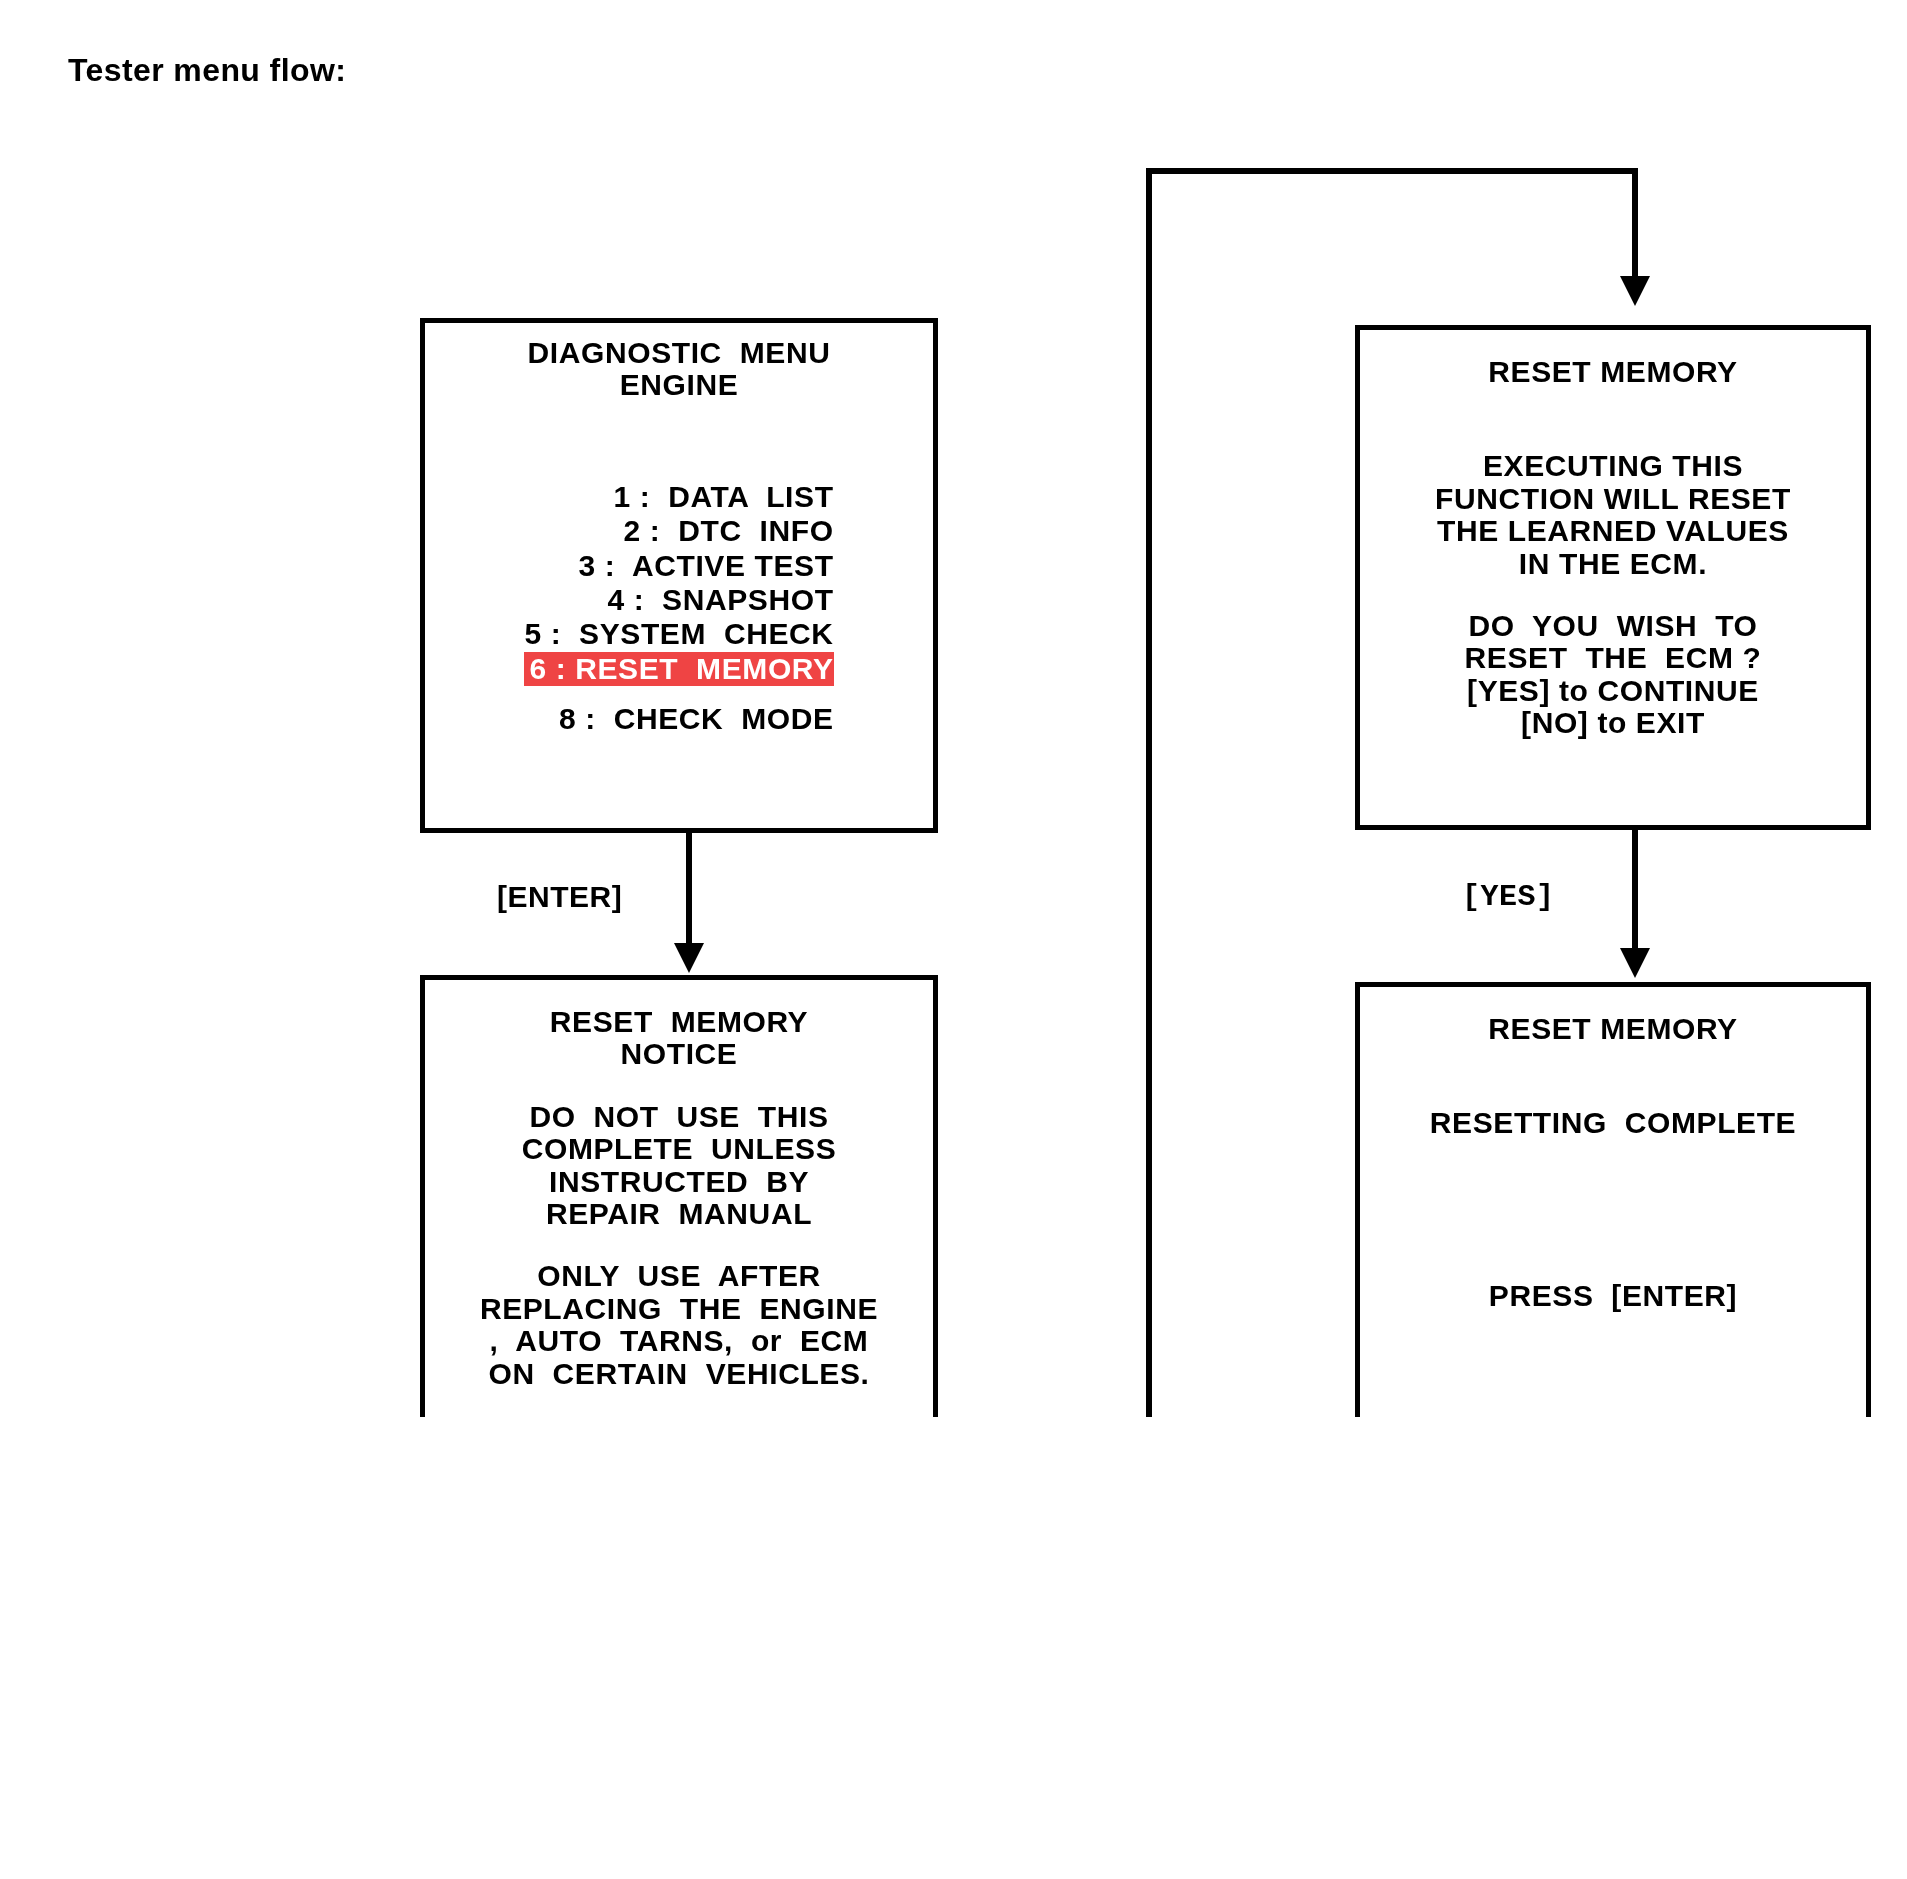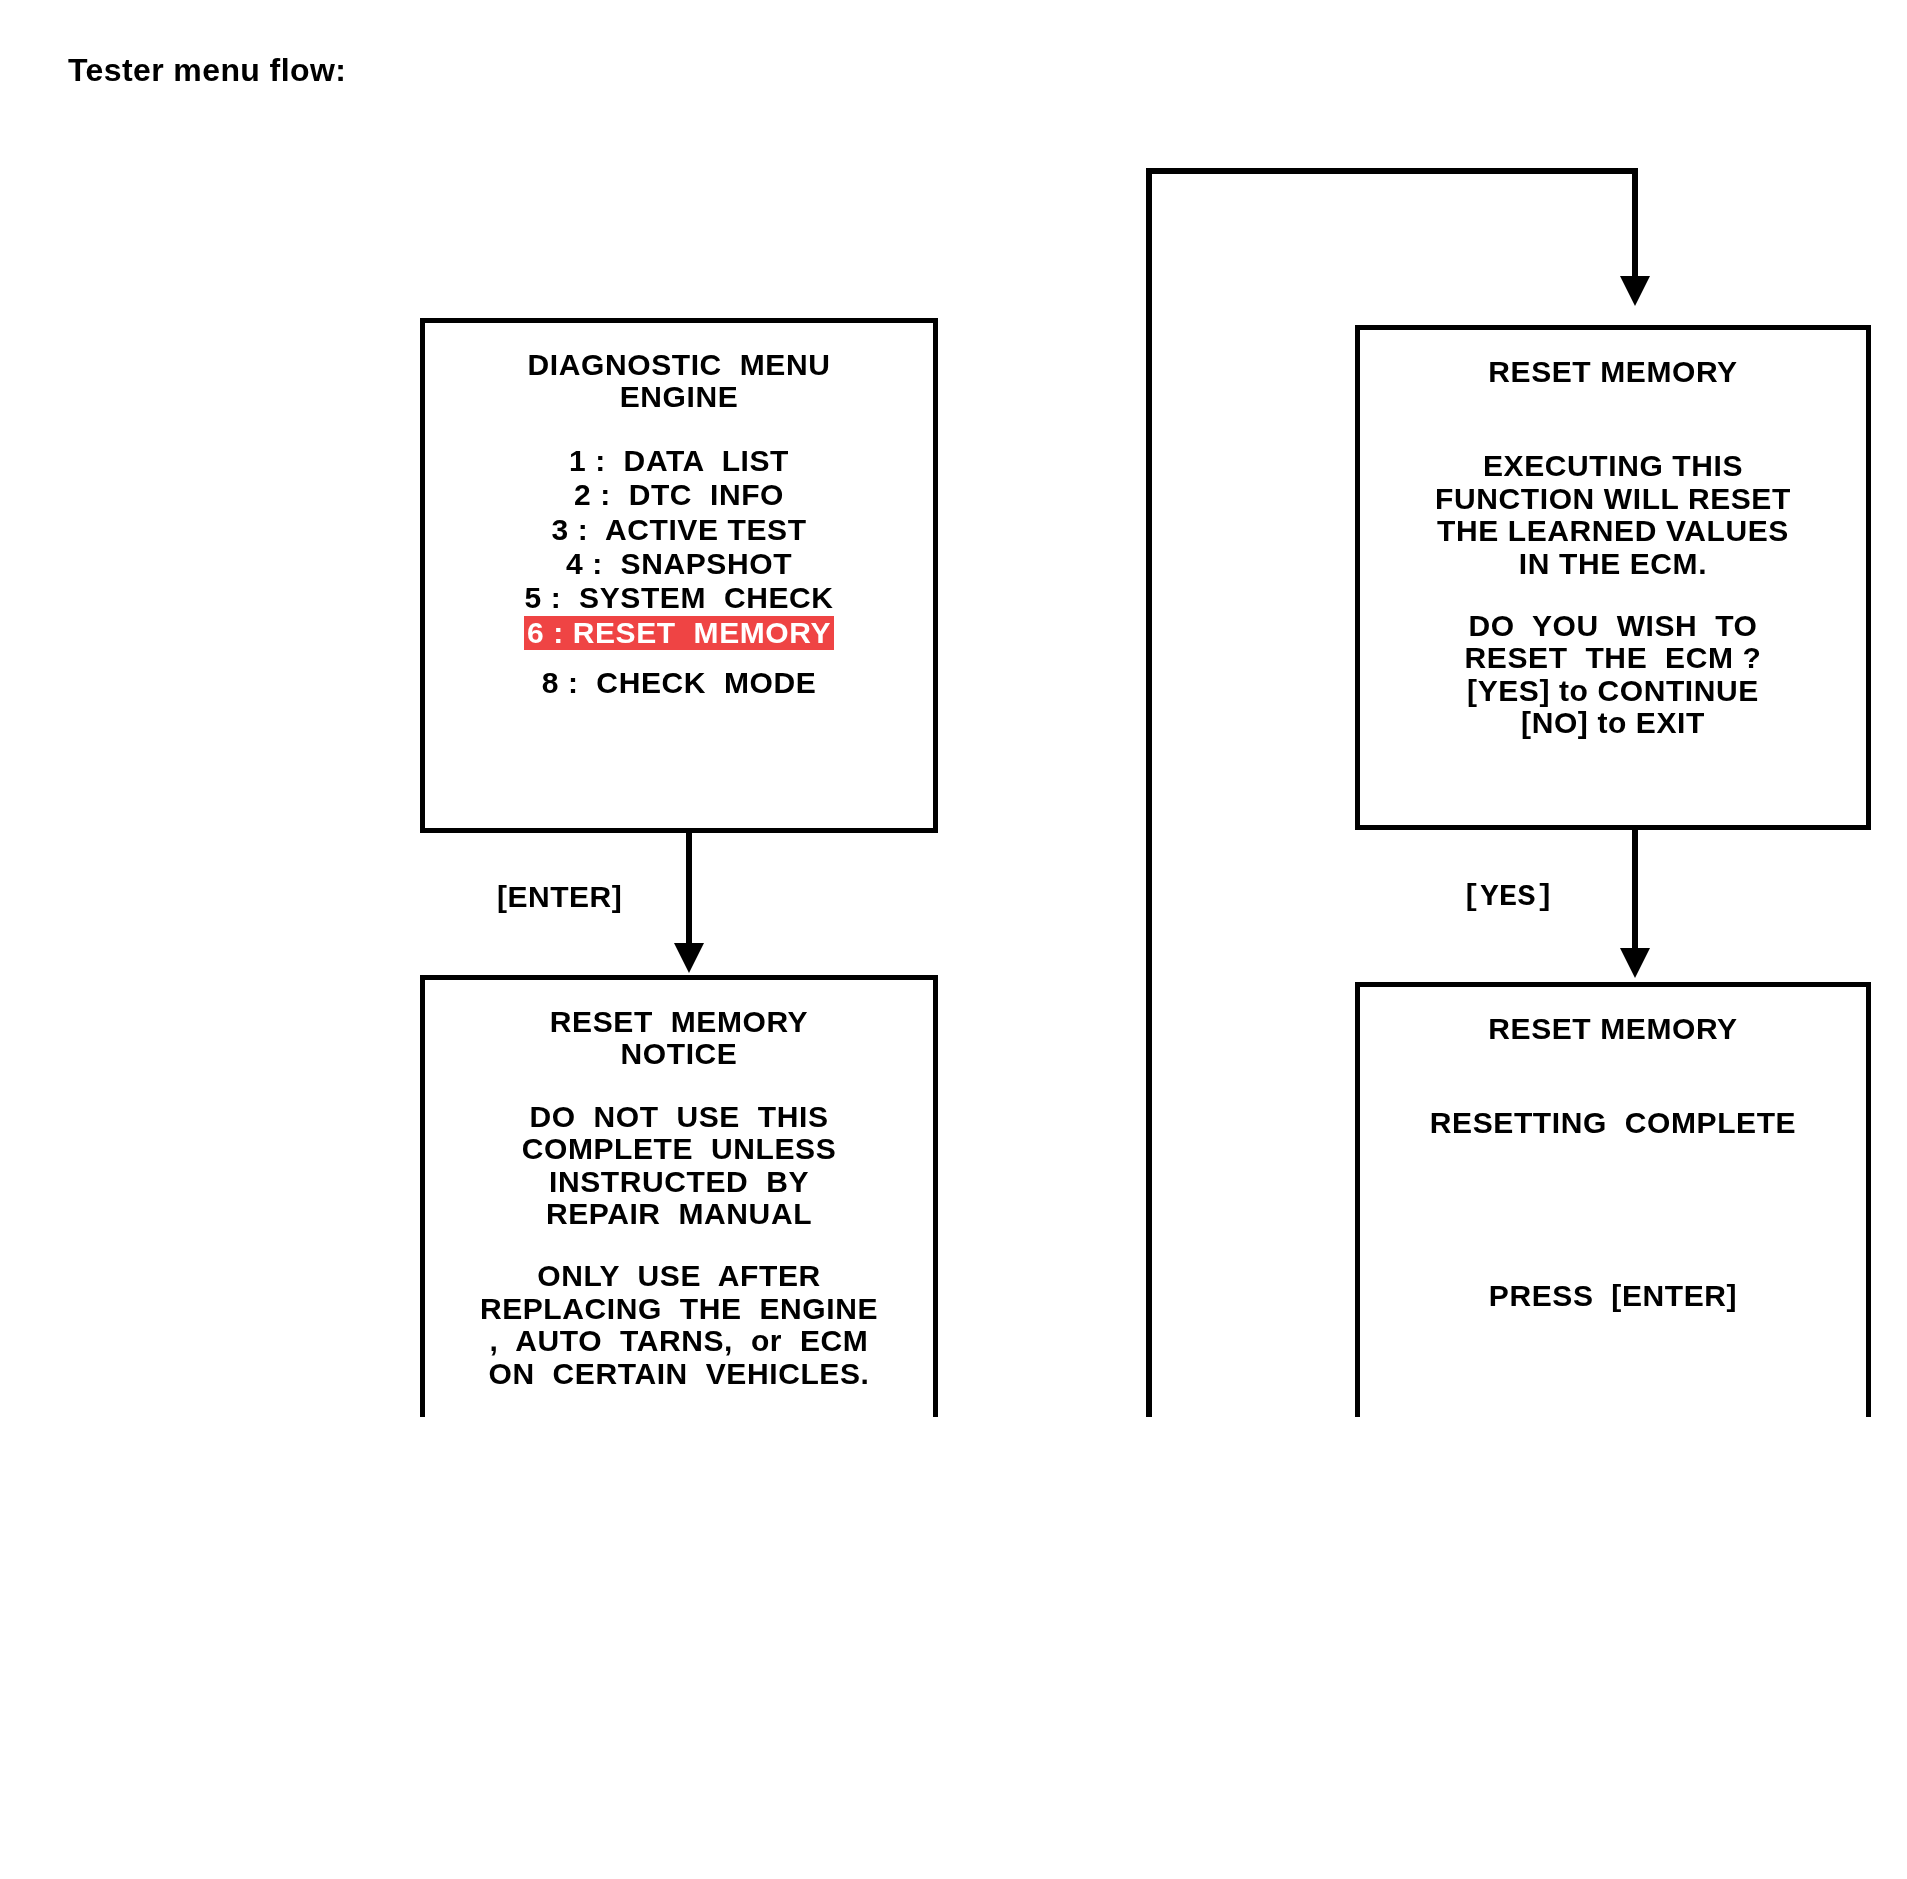--- a/index.html
+++ b/index.html
@@ -49,39 +49,40 @@
   .spacer-line {
     height: 30px;
   }
   .spacer-line-sm {
     height: 16px;
   }
   .spacer-line-lg {
     height: 62px;
   }
   .menu-list {
-    text-align: center;
+    text-align: right;
     display: inline-block;
+    margin-top: 48px;
   }
   .menu-row {
     white-space: pre;
     padding: 1px 0;
   }
   .menu-row.selected {
     background: #ef4444;
     color: #ffffff;
   }
 
   
   #box-diagnostic-menu {
     left: 420px;
     top: 318px;
     width: 518px;
     height: 515px;
-    padding-top: 26px;
+    padding-top: 14px;
   }
   
   #box-reset-notice {
     left: 420px;
     top: 975px;
     width: 518px;
     height: 520px;
     padding-top: 26px;
   }
   

